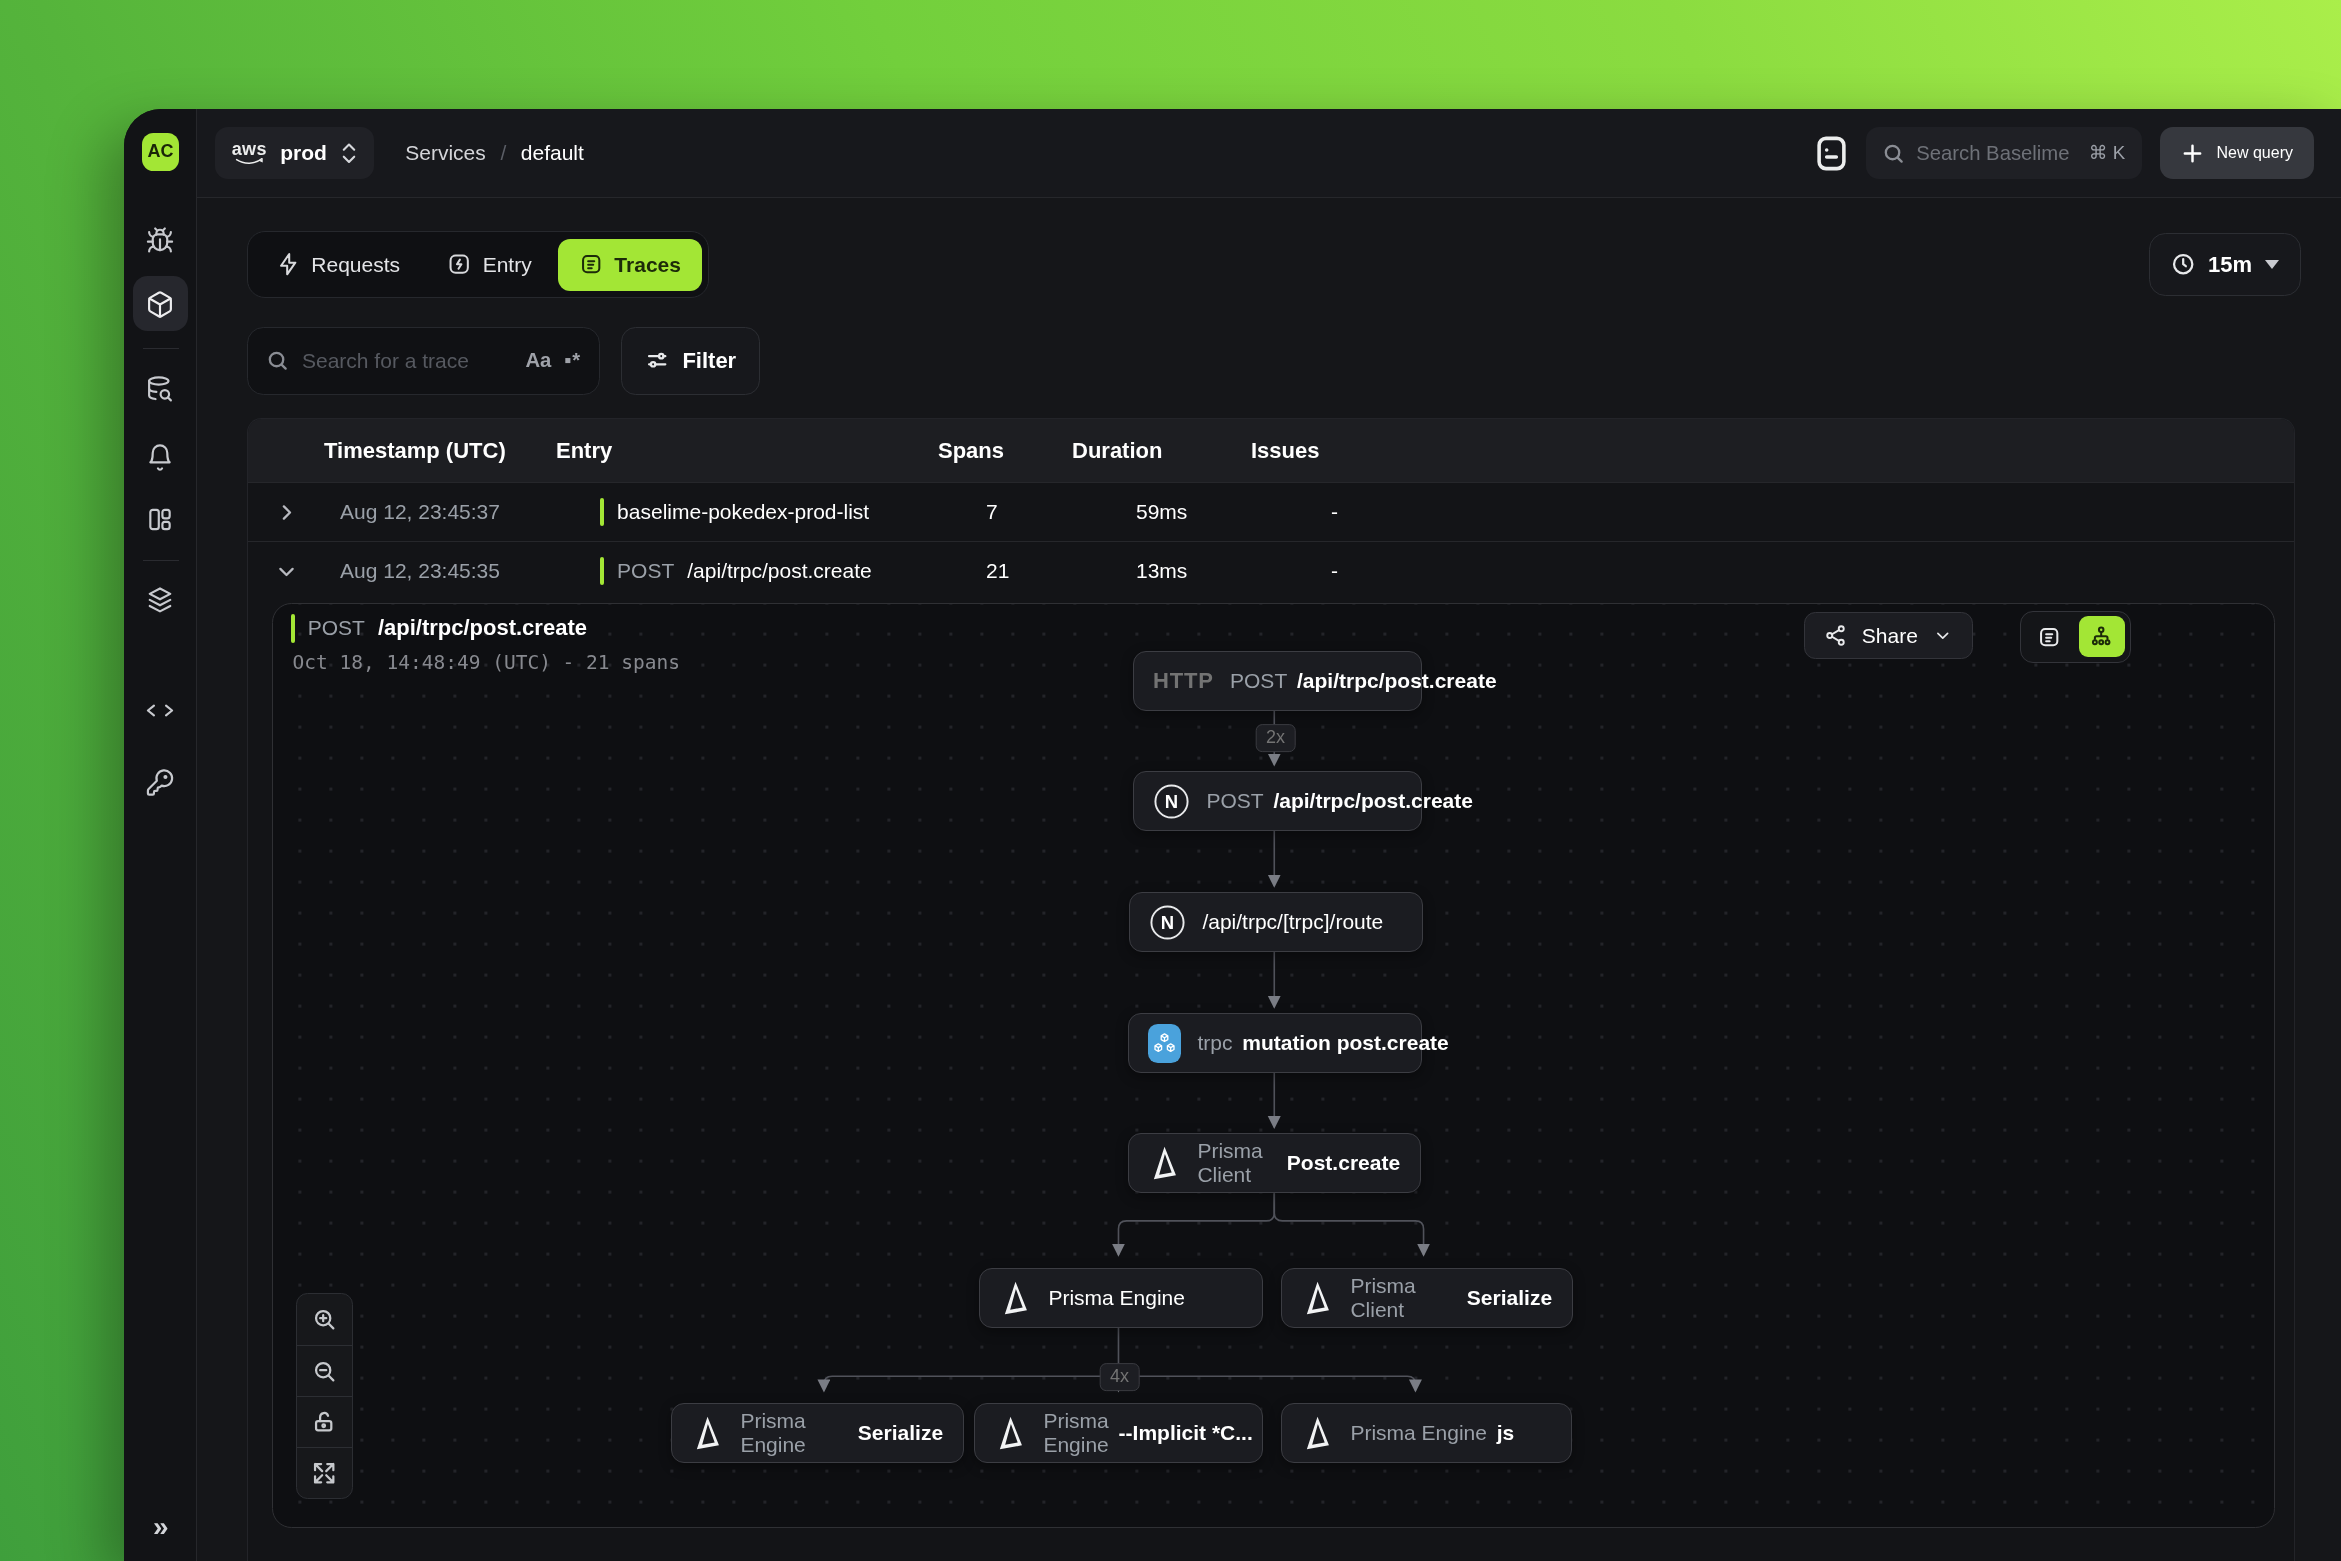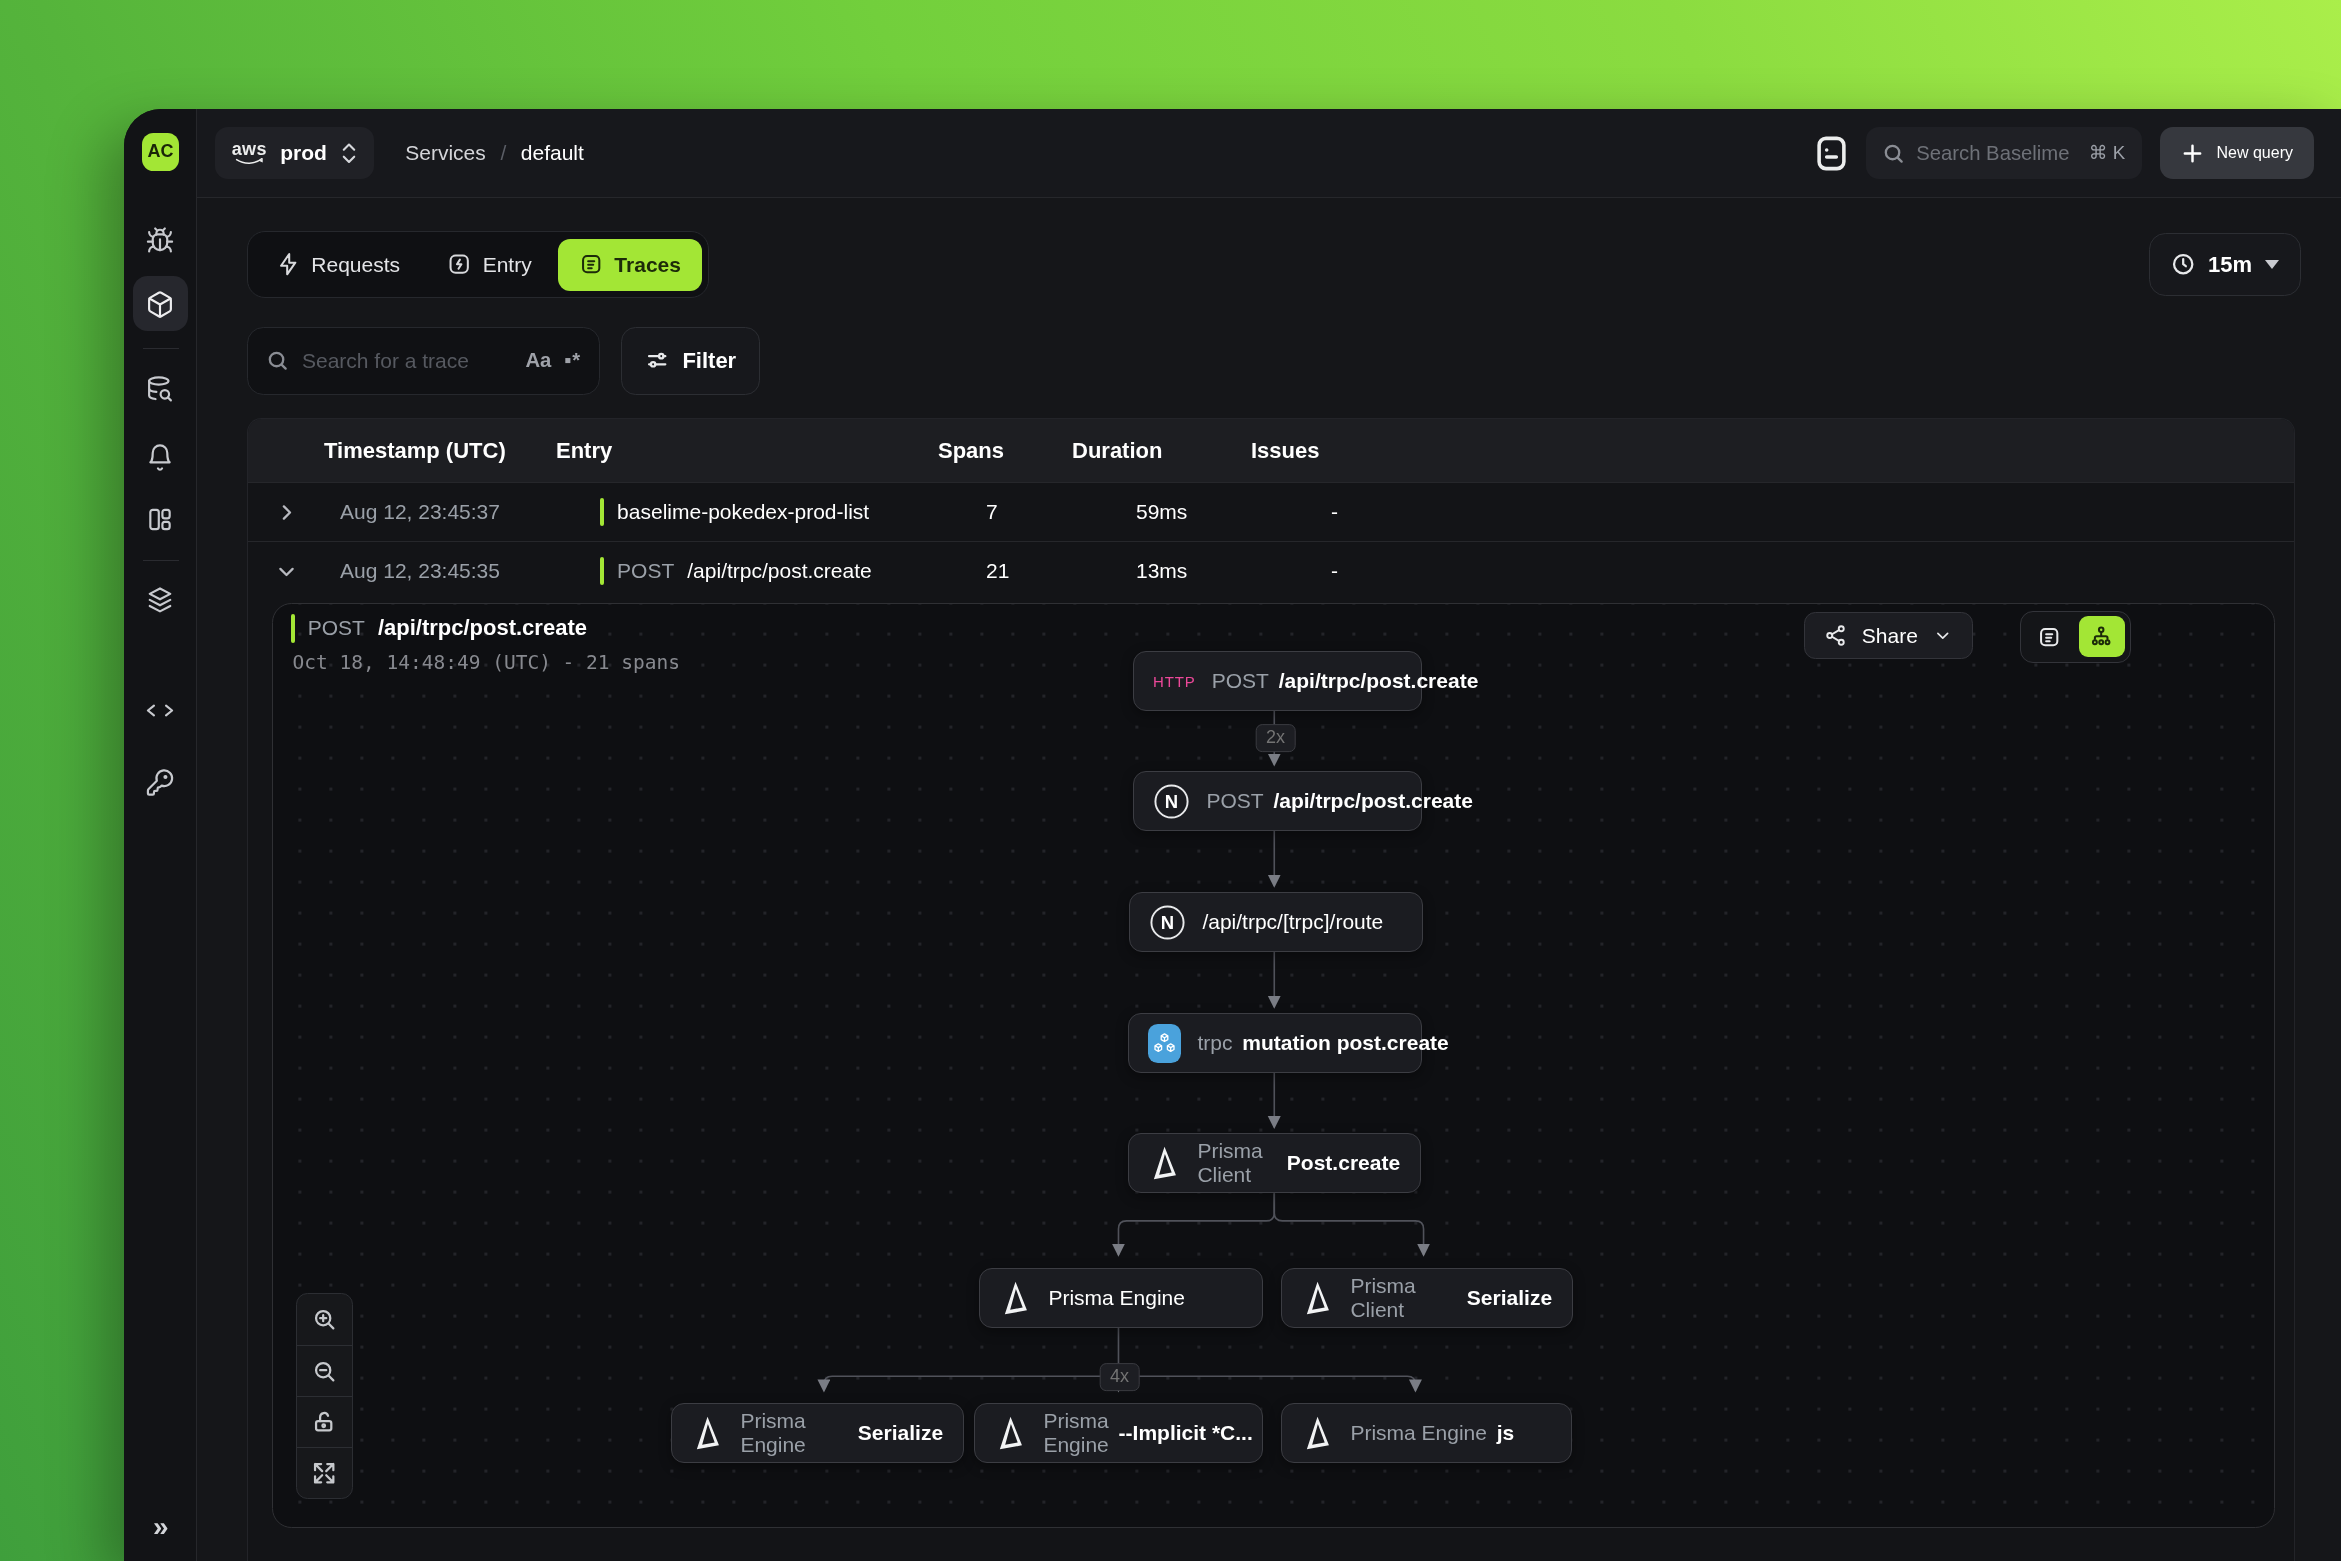--- a/index.html
+++ b/index.html
@@ -102,21 +102,21 @@
   .vt-list svg { stroke:#e8e9eb; }
   .vt-tree { background:#a3e635; }
   .vt-tree svg { stroke:#1c2b09; }
 
   
   .edges { position:absolute; inset:0; }
   .node { position:absolute; height:60px; background:#1b1c21; border:1.2px solid #3c3d43; border-radius:13px;
     display:flex; align-items:center; padding:0 19.5px; gap:16.3px; font-size:21px; color:#fff; box-shadow:0 3.3px 11.4px rgba(0,0,0,.35); }
   .n-prefix { color:#9aa0a8; }
   .n-label { color:#fff; font-weight:600; white-space:nowrap; }
-  .http-badge { color:#ec4899; font-weight:400; font-size:15px; letter-spacing:0.8px; }
+  .http-badge { color:#737373; font-weight:700; font-size:22px; letter-spacing:0.8px; }
   .next-ic svg { width:37px; height:37px; }
   .trpc-ic { width:39px; height:39px; border-radius:9.8px; background:#4aa2dc; display:flex; align-items:center; justify-content:center; }
   .trpc-ic svg { width:33px; height:33px; stroke:#fff; fill:none; stroke-width:1.6; stroke-linejoin:round; }
   .prisma-ic svg { width:33px; height:36px; }
   .elabel { position:absolute; transform:translate(-50%,-50%); background:#1d1e23; border:1.2px solid #3a3b41; border-radius:6.5px; padding:2.4px 9.8px; color:#737373; font-size:18px; z-index:3; }
   .node { z-index:2; }
 
   
   .zoomctl { position:absolute; left:23px; top:689px; width:57px; background:#17181b; border:1.2px solid #2c2e33; border-radius:11.4px; overflow:hidden; }
   .z-btn { width:100%; height:51px; display:flex; align-items:center; justify-content:center; border-top:0.8px solid #2c2e33; }

